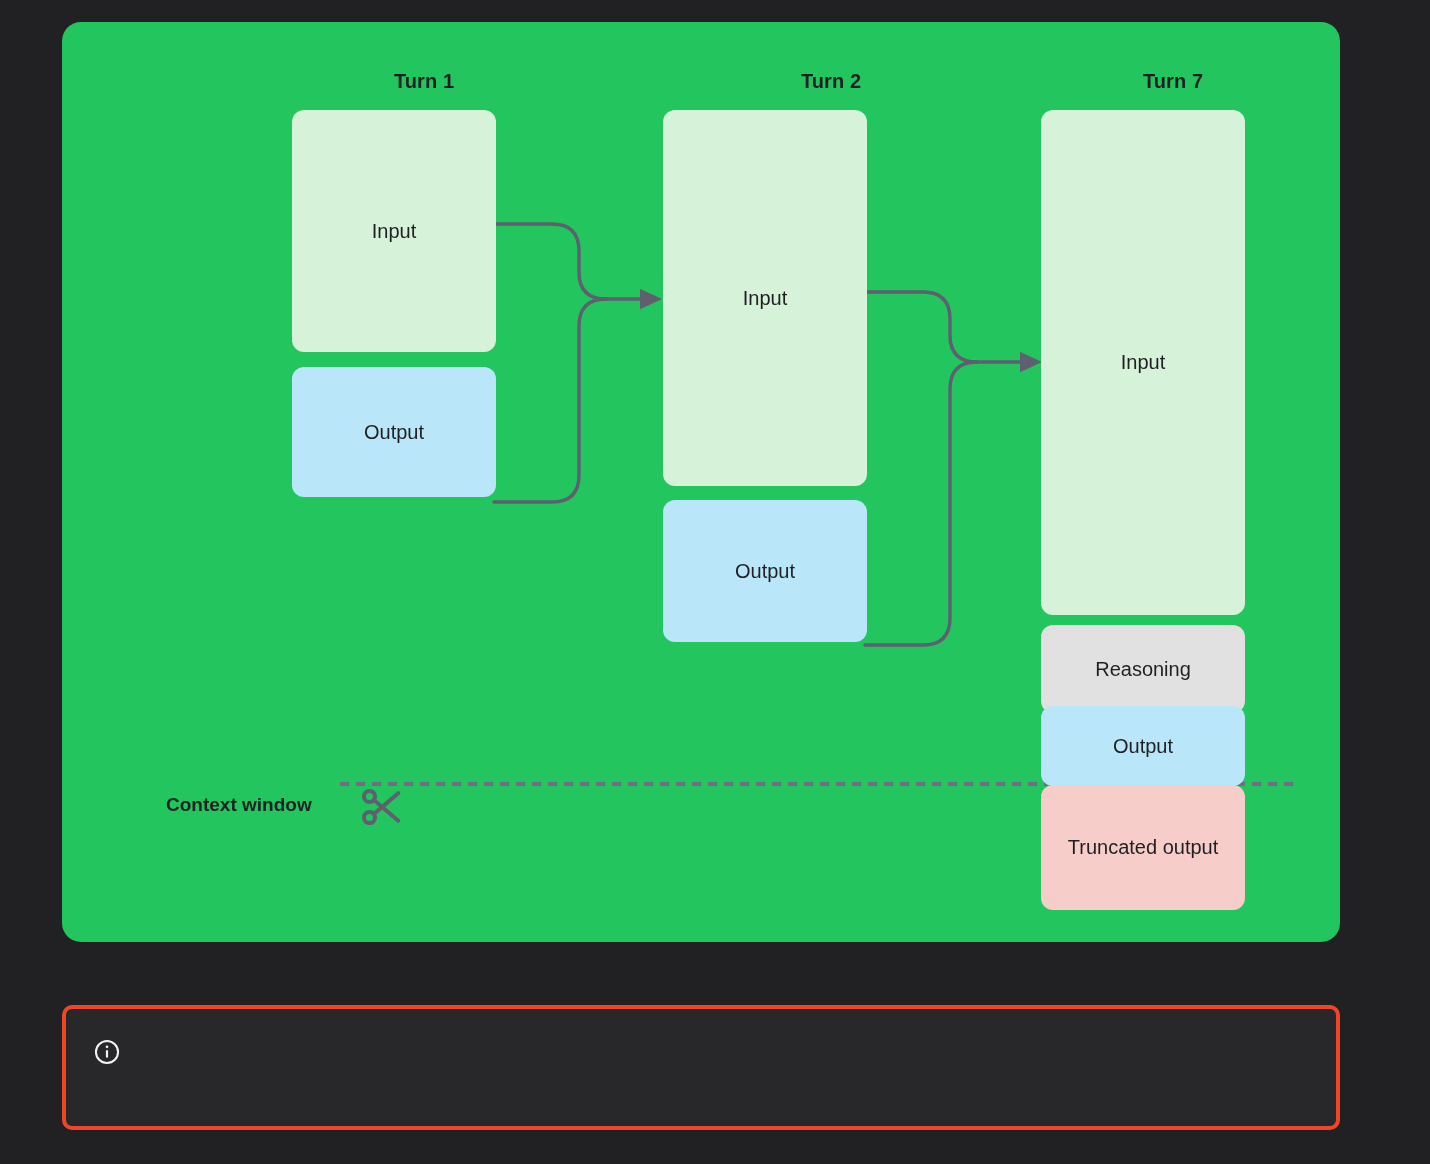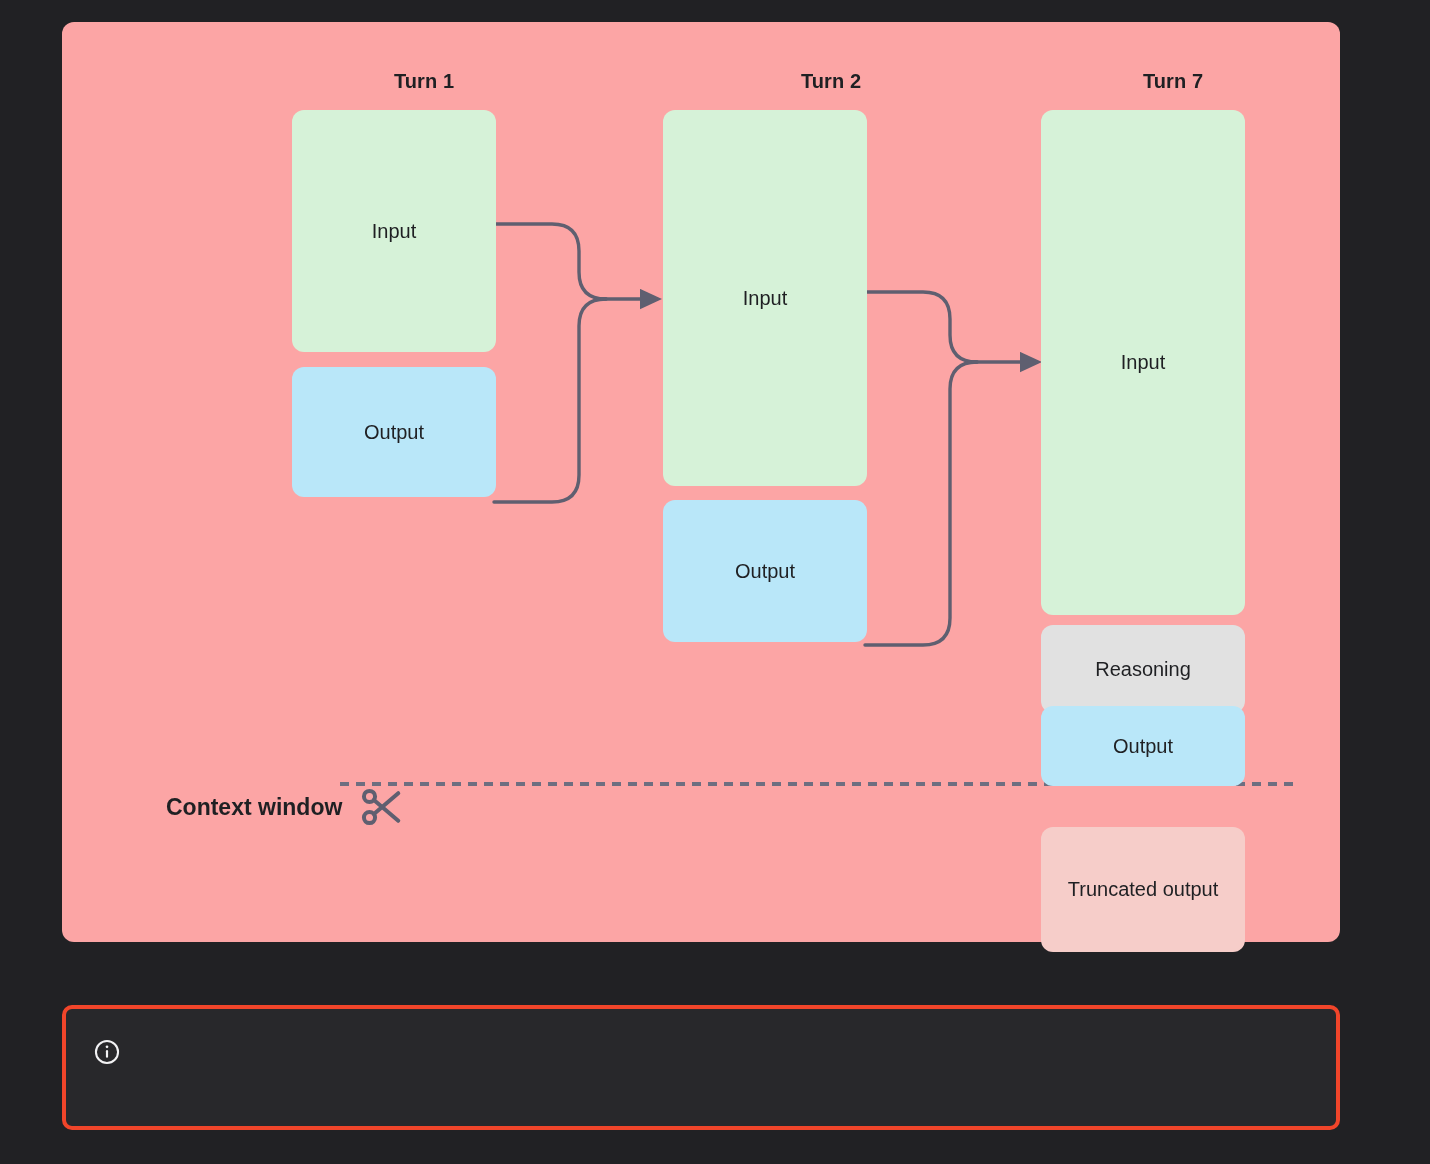--- a/index.html
+++ b/index.html
@@ -17,22 +17,22 @@
     overflow: hidden;
   }
 
   
   #diagram-card {
     position: absolute;
     left: 62px;
     top: 22px;
     width: 1278px;
     height: 920px;
-    background: #fca5a5;
-    border-radius: 12px;
+    background: #22c55e;
+    border-radius: 19px;
   }
   #diagram-svg {
     position: absolute;
     left: 0;
     top: 0;
     width: 1278px;
     height: 920px;
     pointer-events: none;
   }
 
@@ -59,21 +59,21 @@
   }
   .box-input     { background: #d6f2d8; }
   .box-output    { background: #b9e7f9; text-align: right; }
   .box-reasoning { background: #e1e1e1; }
   .box-truncated { background: #f6cdc9; }
 
   #context-window-label {
     position: absolute;
     left: 104px;
     top: 772px;
-    font-size: 23px;
+    font-size: 19px;
     font-weight: 700;
     color: #1f2023;
     white-space: nowrap;
   }
   #scissors-icon {
     position: absolute;
     left: 296px;
     top: 762px;
     width: 46px;
     height: 46px;
@@ -145,21 +145,21 @@
 
     <div class="tok-box box-input" style="left:230px; top:88px; width:204px; height:242px;">Input</div>
     <div class="tok-box box-output" style="left:230px; top:345px; width:204px; height:130px;">Output</div>
 
     <div class="tok-box box-input" style="left:601px; top:88px; width:204px; height:376px;">Input</div>
     <div class="tok-box box-output" style="left:601px; top:478px; width:204px; height:142px;">Output</div>
 
     <div class="tok-box box-input" style="left:979px; top:88px; width:204px; height:505px;">Input</div>
     <div class="tok-box box-reasoning" style="left:979px; top:603px; width:204px; height:88px;">Reasoning</div>
     <div class="tok-box box-output" style="left:979px; top:684px; width:204px; height:80px;">Output</div>
-    <div class="tok-box box-truncated" style="left:979px; top:763px; width:204px; height:125px;margin-top:42px;">Truncated output</div>
+    <div class="tok-box box-truncated" style="left:979px; top:763px; width:204px; height:125px;">Truncated output</div>
 
     <div id="context-window-label">Context window</div>
 
     <svg id="scissors-icon" viewBox="0 0 24 24">
       <g fill="none" stroke="#5f5f70" stroke-width="2.1" stroke-linecap="round" stroke-linejoin="round">
         <circle cx="6" cy="6.5" r="2.9"></circle>
         <circle cx="6" cy="17.5" r="2.9"></circle>
         <line x1="8.3" y1="8.3" x2="21" y2="19.2"></line>
         <line x1="8.3" y1="15.7" x2="21" y2="4.8"></line>
       </g>

